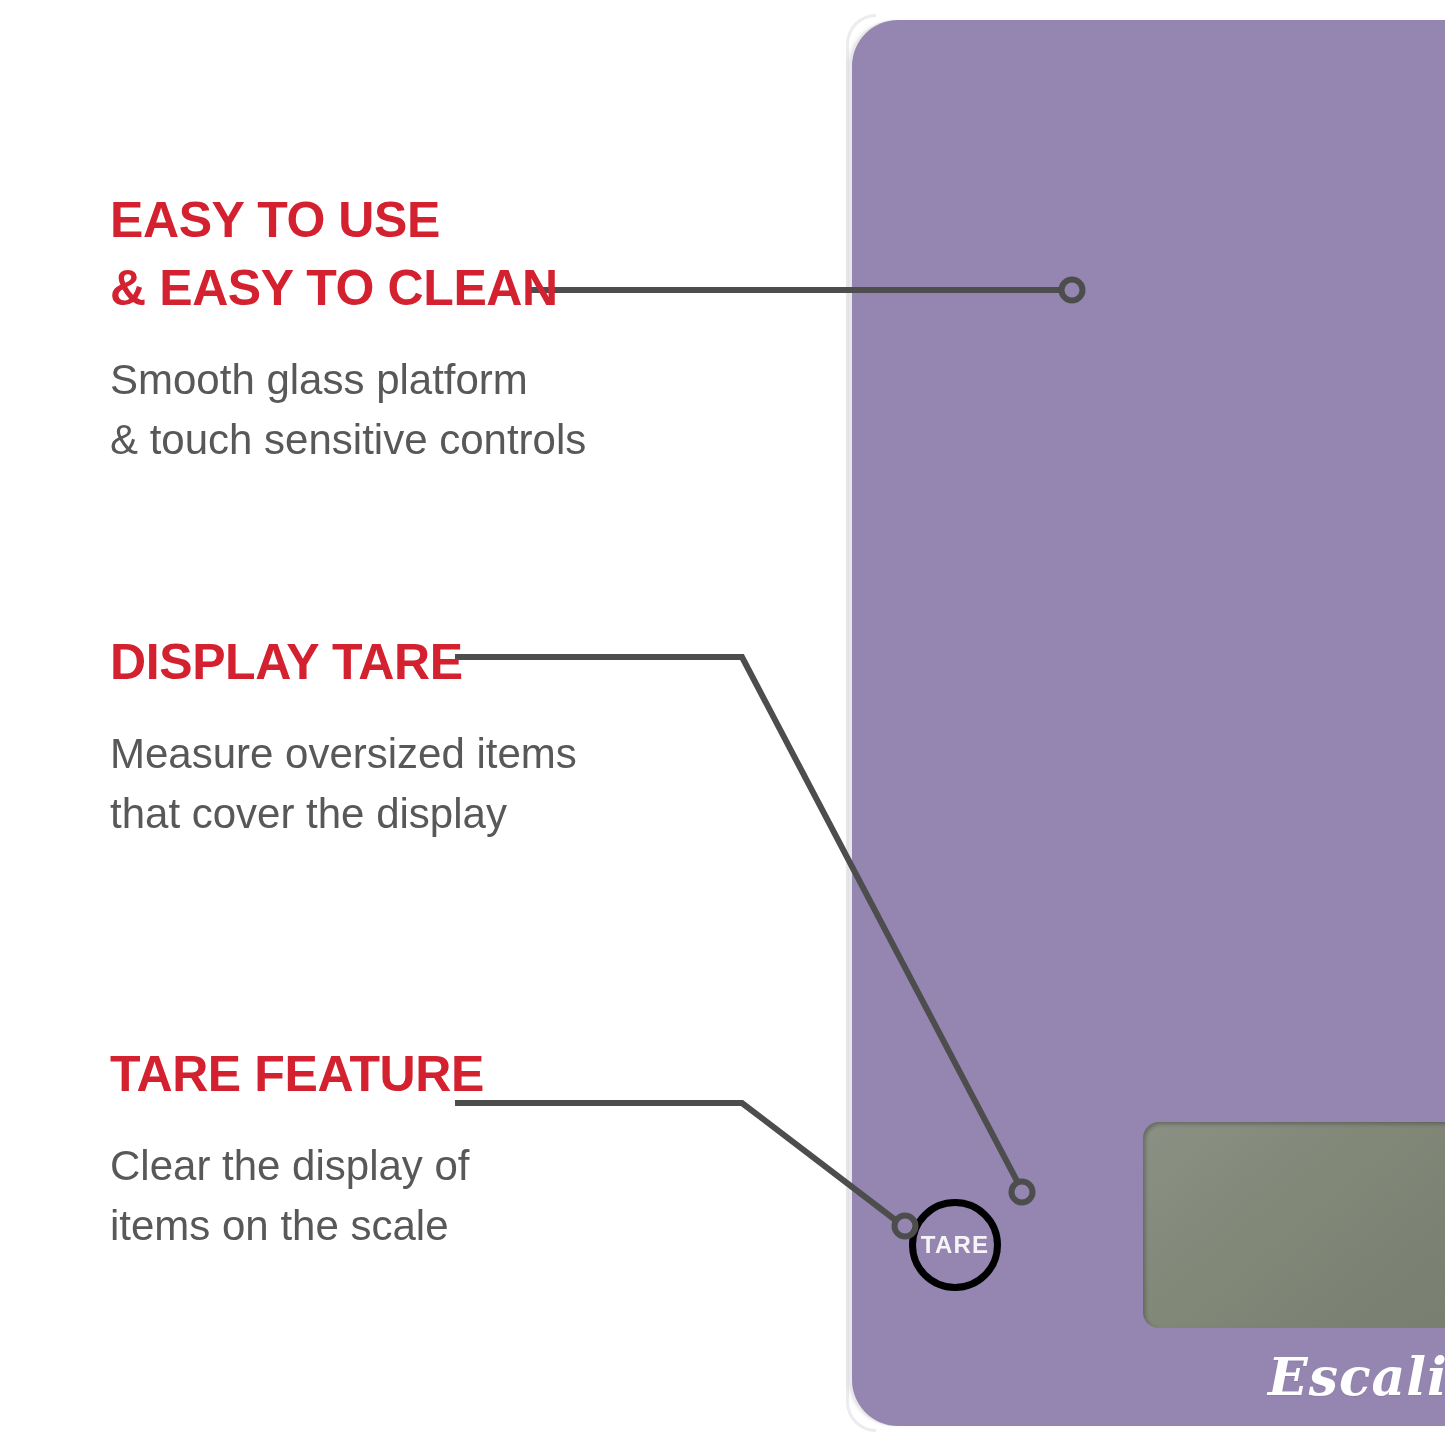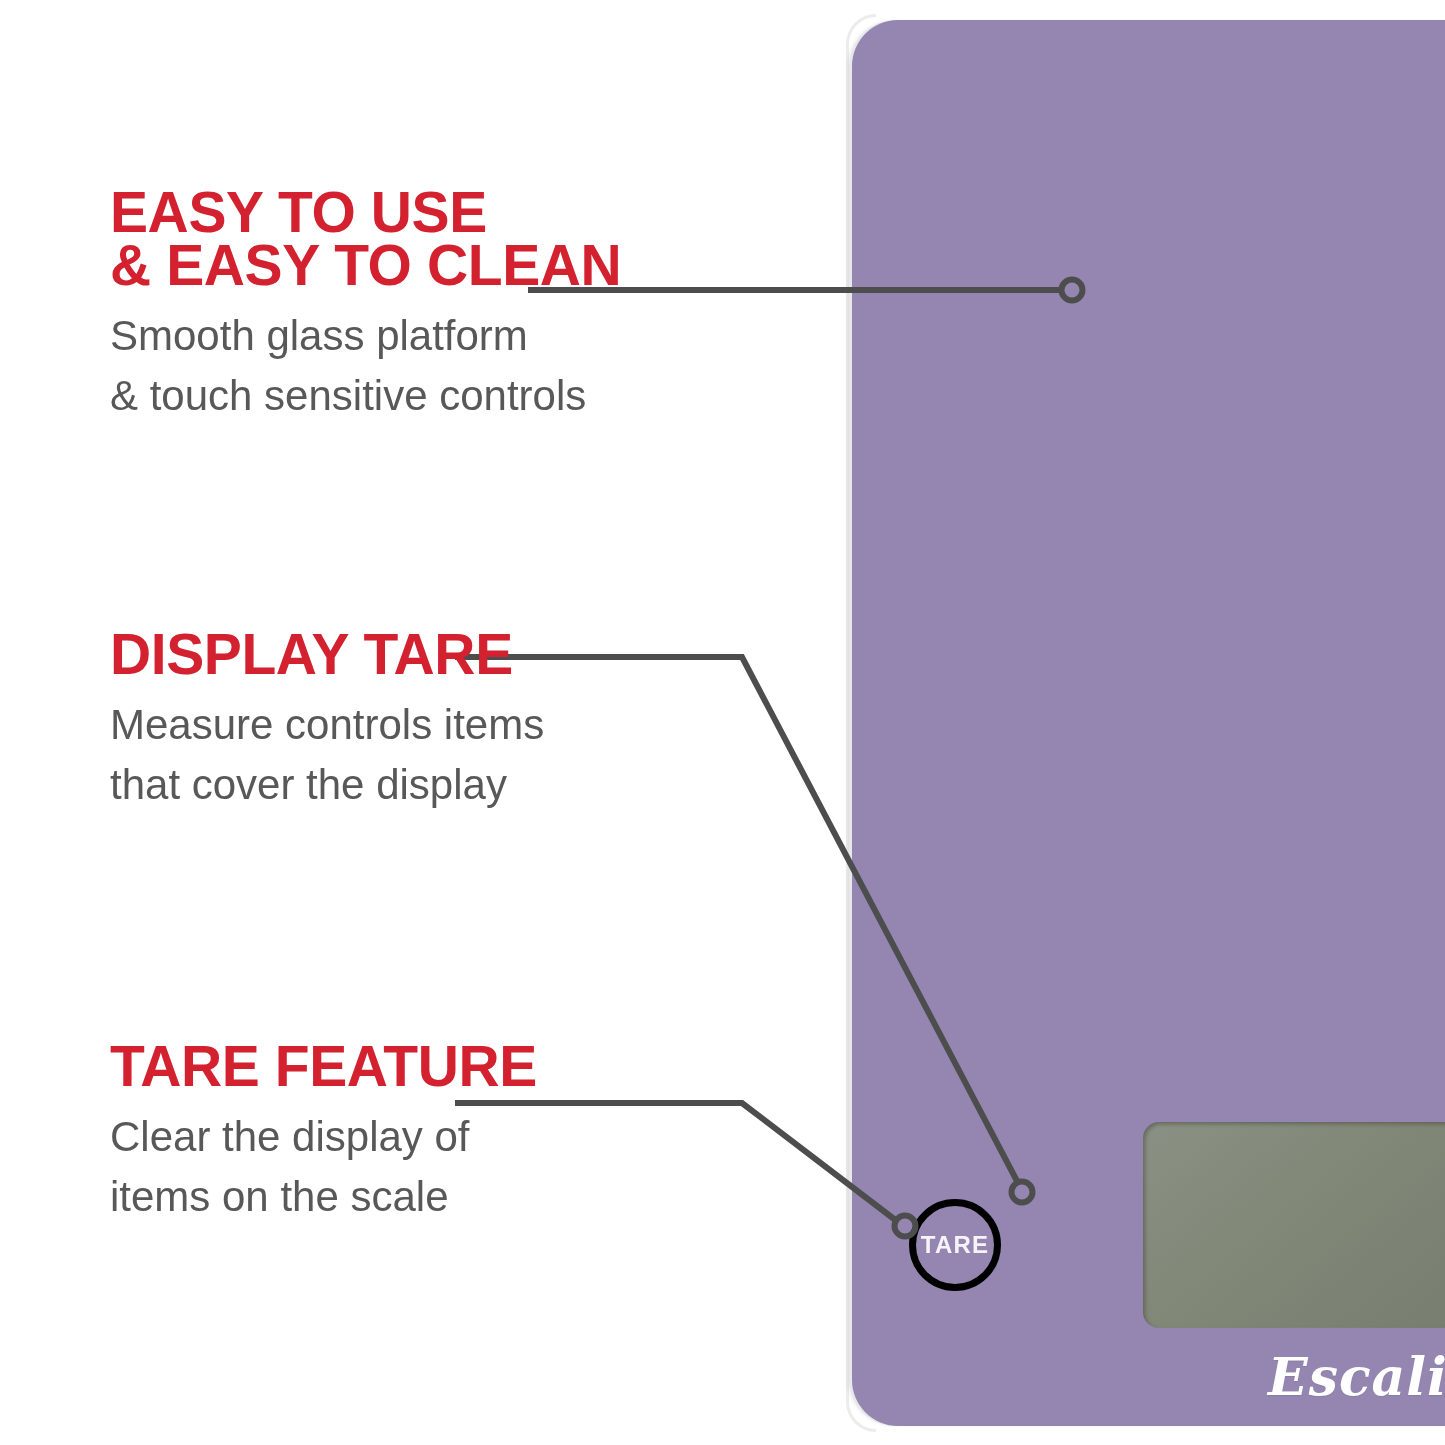--- a/index.html
+++ b/index.html
@@ -85,33 +85,33 @@
     font-size: 52px;
     letter-spacing: 1px;
     text-shadow: 0 1px 1px rgba(0,0,0,0.07);
   }
 
   
   .callout { position: absolute; }
   .callout .title {
     color: #d32130;
     font-weight: 700;
-    font-size: 57px;
-    line-height: 53px;
+    font-size: 50px;
+    line-height: 68px;
     letter-spacing: -0.4px;
     white-space: pre-line;
     margin: 0;
   }
   .callout .desc {
     color: #585858;
     font-weight: 400;
     font-size: 42px;
     line-height: 60px;
     white-space: pre-line;
-    margin: 14px 0 0 0;
+    margin: 28px 0 0 0;
   }
 
   .c1 { left: 110px; top: 186px; }
   .c2 { left: 110px; top: 628px; }
   .c3 { left: 110px; top: 1040px; }
 
   
   #leaders {
     position: absolute;
     left: 0;
@@ -157,21 +157,21 @@
 
   <div class="callout c1">
     <p class="title">EASY TO USE
 &amp; EASY TO CLEAN</p>
     <p class="desc">Smooth glass platform
 &amp; touch sensitive controls</p>
   </div>
 
   <div class="callout c2">
     <p class="title">DISPLAY TARE</p>
-    <p class="desc">Measure controls items
+    <p class="desc">Measure oversized items
 that cover the display</p>
   </div>
 
   <div class="callout c3">
     <p class="title">TARE FEATURE</p>
     <p class="desc">Clear the display of
 items on the scale</p>
   </div>
 
 </div>

